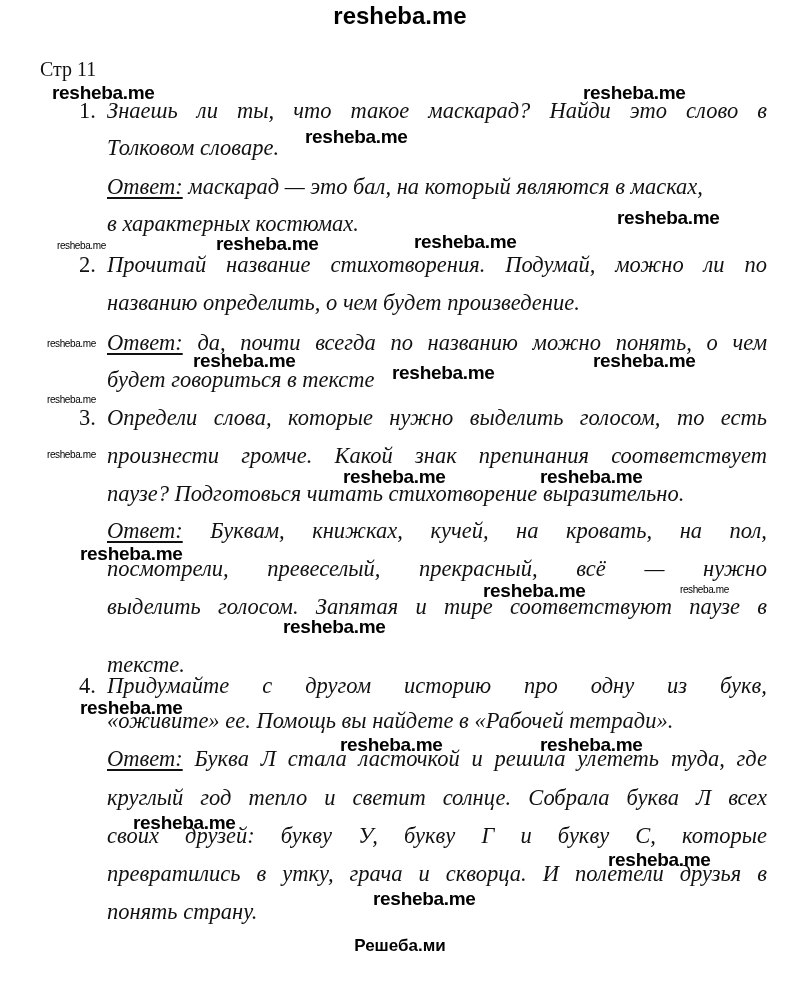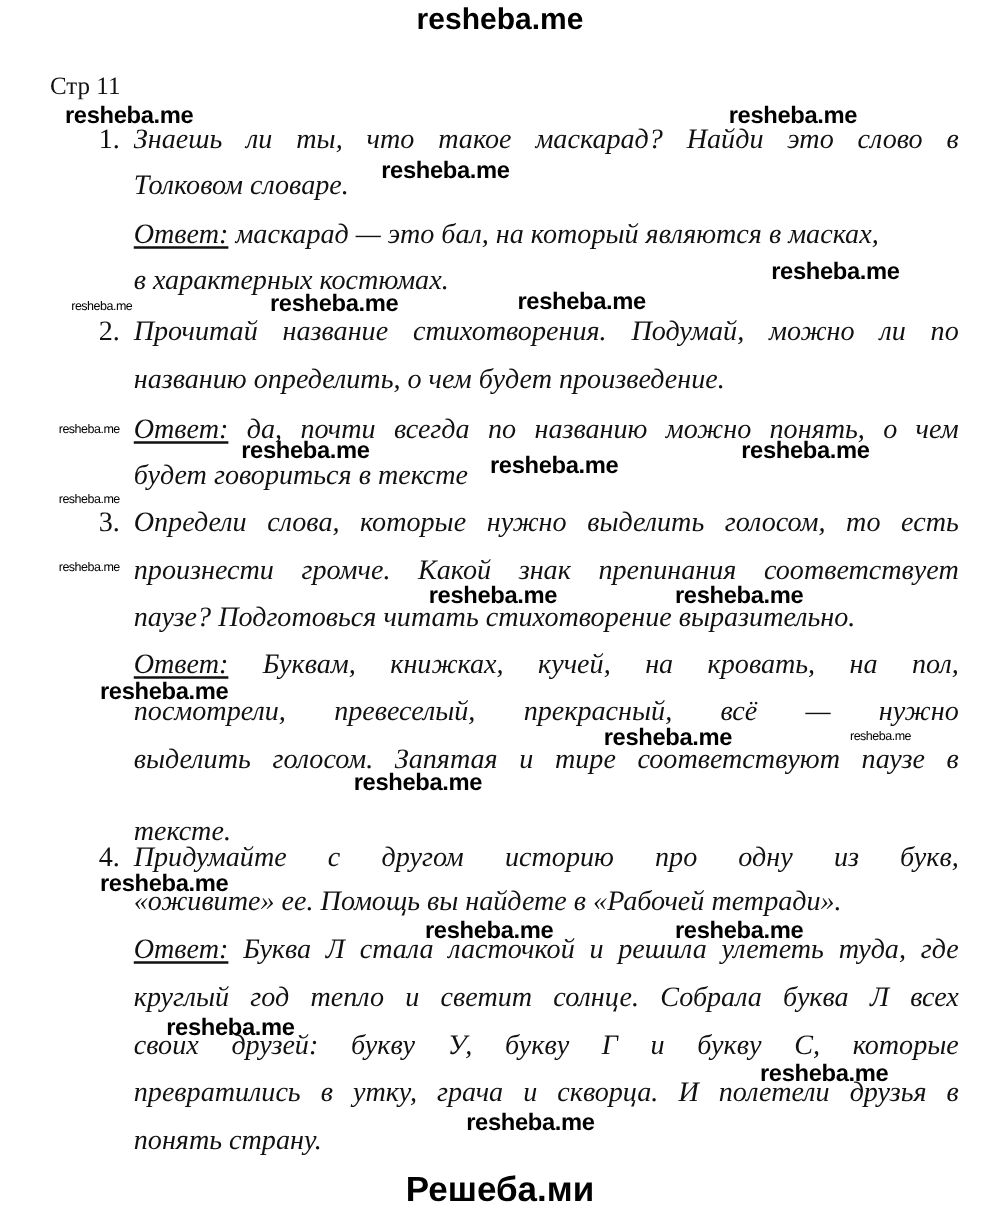--- a/index.html
+++ b/index.html
@@ -2,21 +2,21 @@
 <html><head>
   <meta charset="utf-8">
   <style>
     html, body { margin: 0; padding: 0; background: #ffffff; }
     body { width: 800px; height: 981px; position: relative; overflow: hidden; color: #111; }
     .header, .footer {
       position: absolute; left: 0; width: 800px; text-align: center;
       font-family: "Liberation Sans", sans-serif; font-weight: bold; color: #000;
     }
     .header { top: 2px; font-size: 24px; }
-    .footer { top: 936px; font-size: 28px; }
+    .footer { top: 936px; font-size: 17px; }
     .doc { font-family: "Liberation Serif", serif; font-size: 22.5px; color: #111; }
     .page-label { position: absolute; left: 40px; top: 58px; font-size: 20px; }
     .line { position: absolute; left: 107px; width: 660px; white-space: nowrap; font-style: italic; }
     .line.justify { text-align: justify; text-align-last: justify; white-space: normal; }
     .num { position: absolute; left: 79px; }
     .answer-label { text-decoration: underline; text-underline-offset: 3px; }
     .wm {
       position: absolute; font-family: "Liberation Sans", sans-serif; font-weight: bold;
       color: #000; font-size: 19px; letter-spacing: -0.3px; white-space: nowrap;
     }

